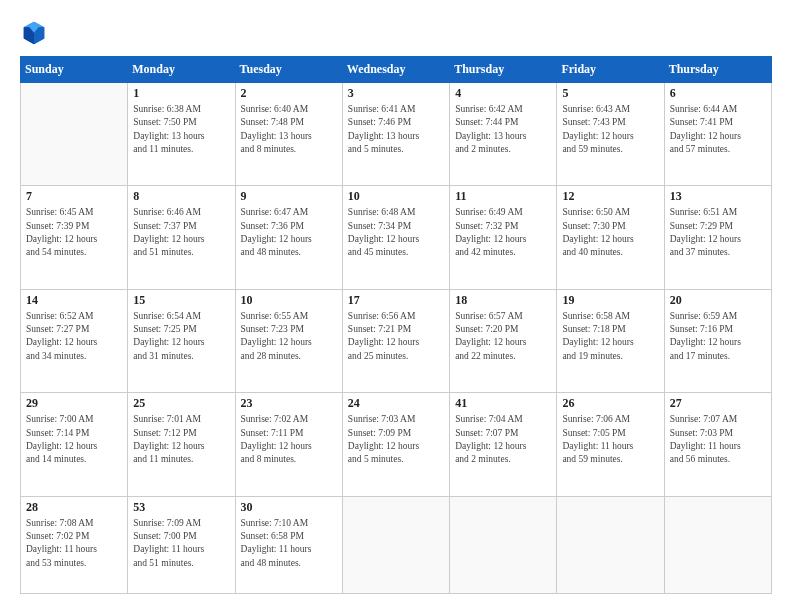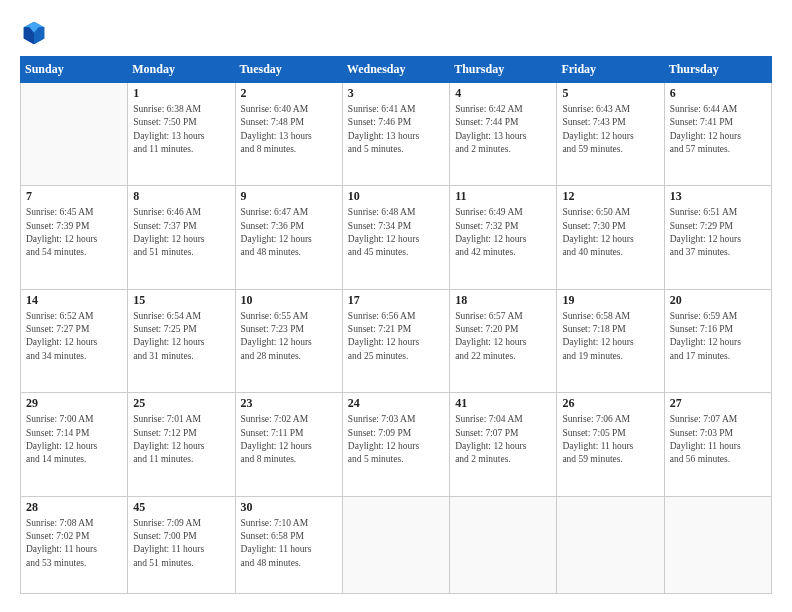--- a/index.html
+++ b/index.html
@@ -246,21 +246,21 @@
             <span class="day-number">27</span>
             <div class="day-info">Sunrise: 7:07 AM<br>Sunset: 7:03 PM<br>Daylight: 11 hours<br>and 56 minutes.</div>
           </td>
         </tr>
         <tr class="last-row">
           <td>
             <span class="day-number">28</span>
             <div class="day-info">Sunrise: 7:08 AM<br>Sunset: 7:02 PM<br>Daylight: 11 hours<br>and 53 minutes.</div>
           </td>
           <td>
-            <span class="day-number">45</span>
+            <span class="day-number">53</span>
             <div class="day-info">Sunrise: 7:09 AM<br>Sunset: 7:00 PM<br>Daylight: 11 hours<br>and 51 minutes.</div>
           </td>
           <td>
             <span class="day-number">30</span>
             <div class="day-info">Sunrise: 7:10 AM<br>Sunset: 6:58 PM<br>Daylight: 11 hours<br>and 48 minutes.</div>
           </td>
           <td class="empty-cell"></td>
           <td class="empty-cell"></td>
           <td class="empty-cell"></td>
           <td class="empty-cell"></td>

